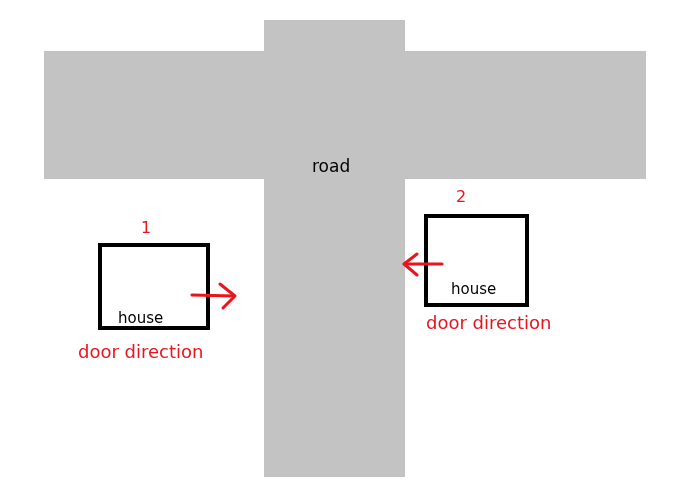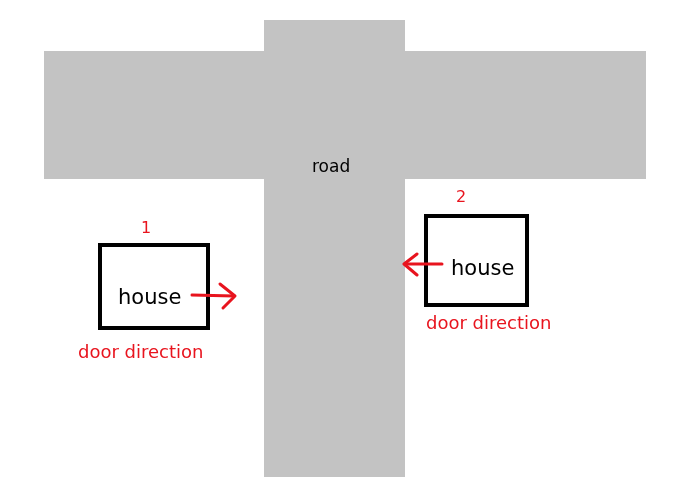--- a/index.html
+++ b/index.html
@@ -1,21 +1,21 @@
 <!DOCTYPE html>
 <html><head>
   <meta charset="utf-8">
   <style>
     html, body { margin: 0; padding: 0; background: #ffffff; }
     body { width: 687px; height: 500px; position: relative; overflow: hidden;
            font-family: "DejaVu Sans", "Liberation Sans", sans-serif; }
     .road { position: absolute; background: #c3c3c3; }
     .road-label { position: absolute; left: 312px; top: 116px; font-size: 17px; color: #000; margin-top: 40px; }
     .house { position: absolute; border: 4px solid #000; background: #fff; box-sizing: border-box; }
-    .house-label { position: absolute; font-size: 21px; color: #000; }
+    .house-label { position: absolute; font-size: 15px; color: #000; margin-top: 24px; }
     .num { position: absolute; font-size: 16px; color: #e8141e; }
     .door { position: absolute; font-size: 18px; color: #e8141e; }
     svg.arrow { position: absolute; overflow: visible; }
   </style>
 </head>
 <body>
 
 <div class="road" style="left:264px; top:20px; width:141px; height:457px;"></div>
 <div class="road" style="left:44px; top:51px; width:602px; height:128px;"></div>
 <div class="road-label">road</div>

